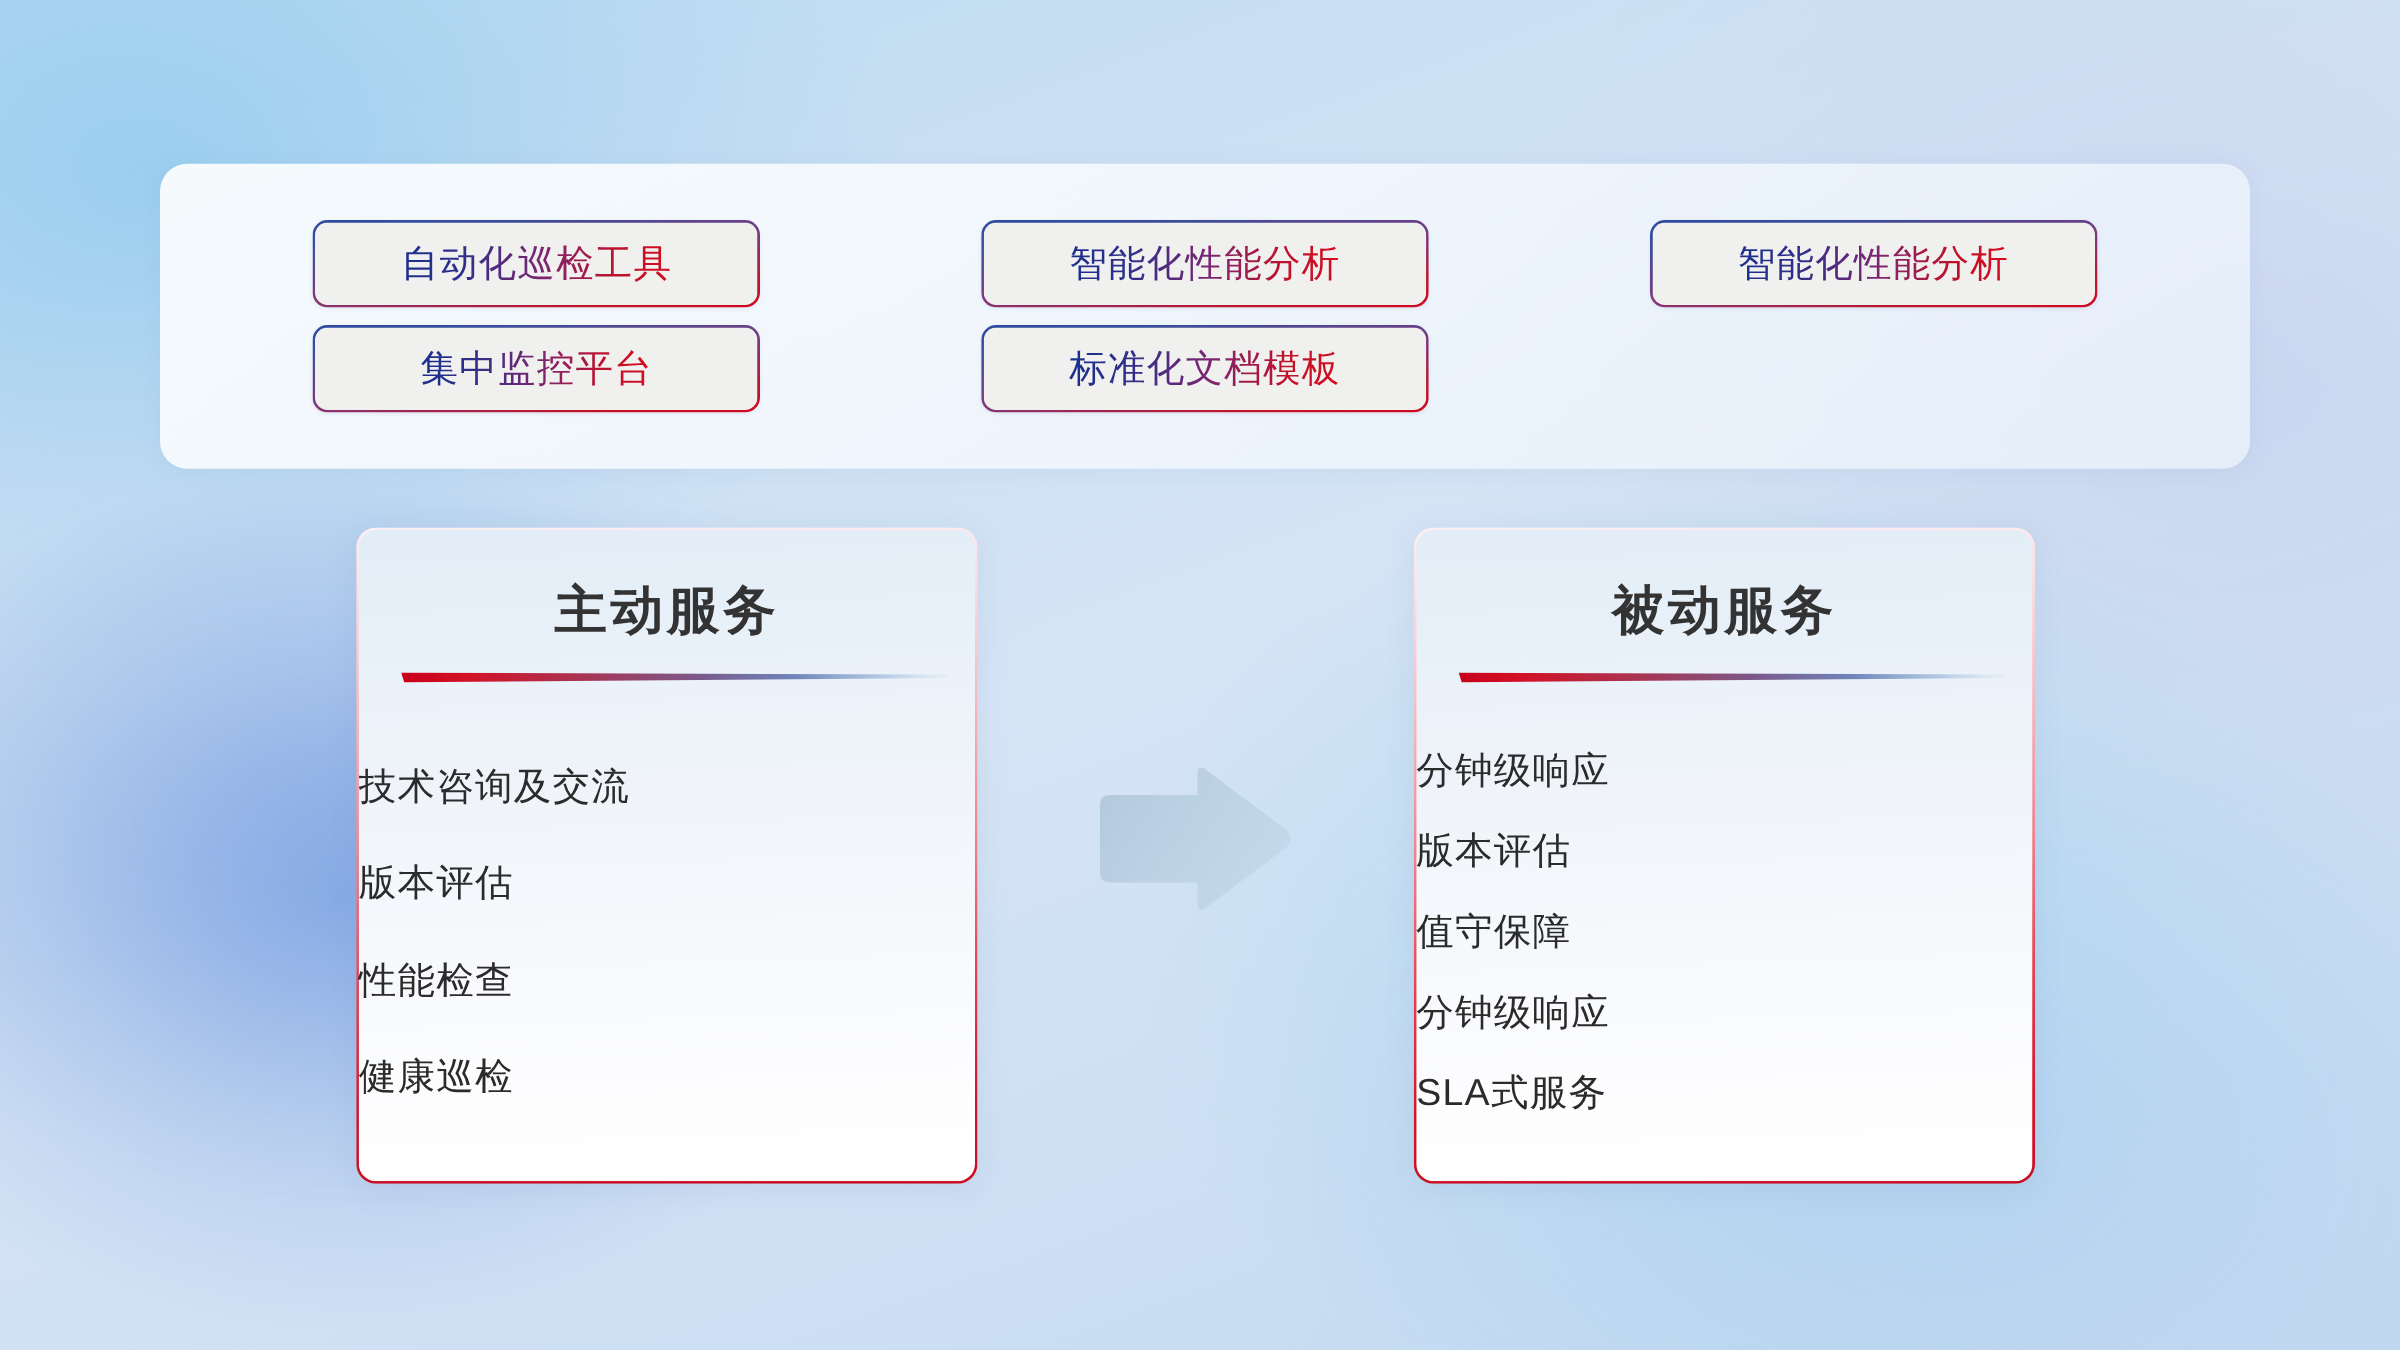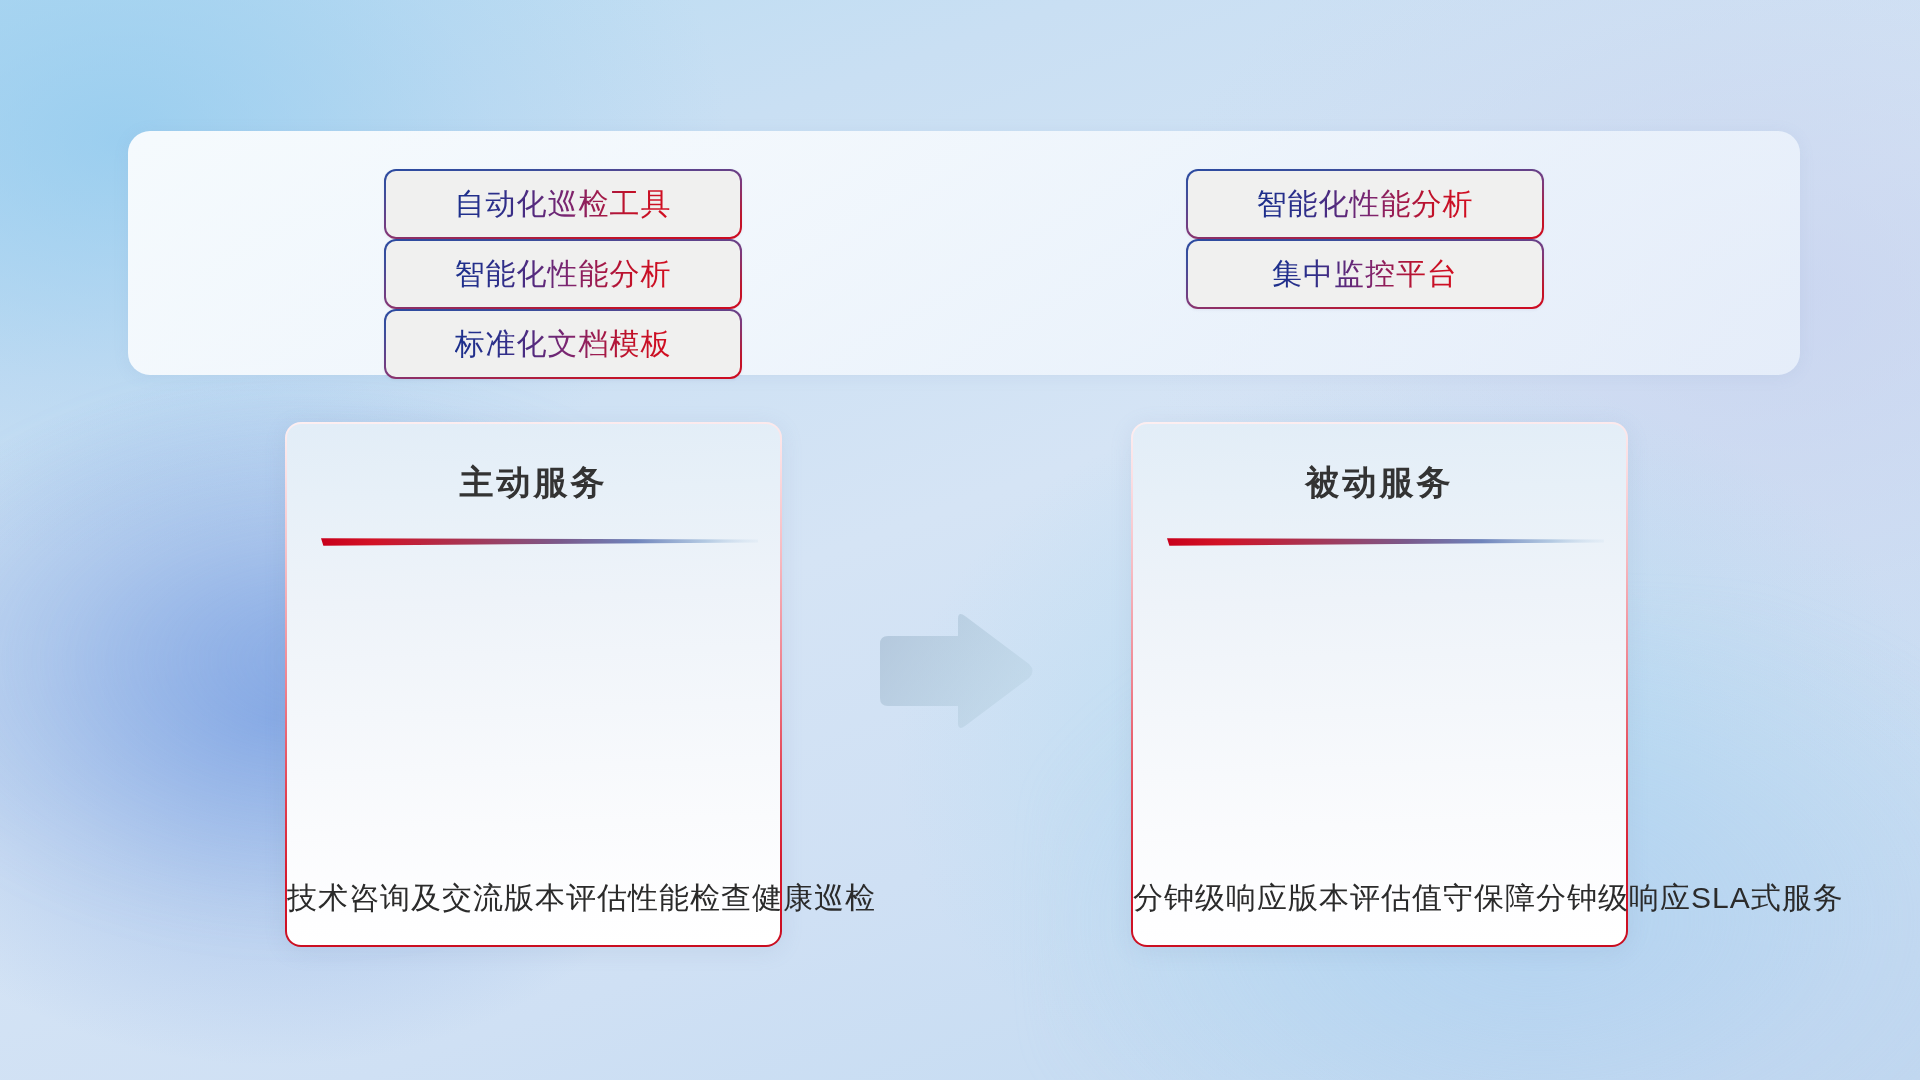--- a/index.html
+++ b/index.html
@@ -46,21 +46,21 @@
     width: 1672px; height: 244px;
     border-radius: 22px;
     background: linear-gradient(150deg, rgba(255,255,255,0.90) 0%, rgba(248,251,254,0.86) 35%, rgba(240,246,253,0.80) 70%, rgba(236,243,252,0.78) 100%);
     box-shadow: 0 2px 16px rgba(120,150,190,0.10);
     z-index: 4;
   }
   .pill-grid {
     position: absolute;
     inset: 0;
     display: grid;
-    grid-template-columns: repeat(2, 1fr);
+    grid-template-columns: repeat(3, 1fr);
     grid-auto-rows: 1fr;
     align-items: center;
     justify-items: center;
     row-gap: 0px;
     padding: 38px 34px;
     box-sizing: border-box;
   }
   .pill {
     position: relative;
     width: 358px; height: 70px;
@@ -117,43 +117,43 @@
     z-index: 3;
   }
   .card.left  { left: 285px; }
   .card.right { left: 1131px; }
 
   .card-title {
     position: absolute;
     left: 0; right: 0;
     top: 36px;
     text-align: center;
-    font-size: 34px;
+    font-size: 42px;
     font-weight: bold;
     color: #333333;
     letter-spacing: 3px;
   }
 
   .divider {
     position: absolute;
     left: 34px;
     right: 22px;
     top: 112px;
     height: 12px;
   }
   .divider svg { display: block; width: 100%; height: 100%; }
 
   .card-list {
     position: absolute;
     left: 0; right: 0;
     top: 148px;
     bottom: 26px;
     display: flex;
-    flex-direction: row;
-    align-items: flex-end;
+    flex-direction: column;
+    align-items: flex-start;
     justify-content: space-evenly;
   }
   .card-item {
     font-size: 30px;
     color: #2b2b2b;
     letter-spacing: 1px;
     white-space: nowrap;
   }
 
   

